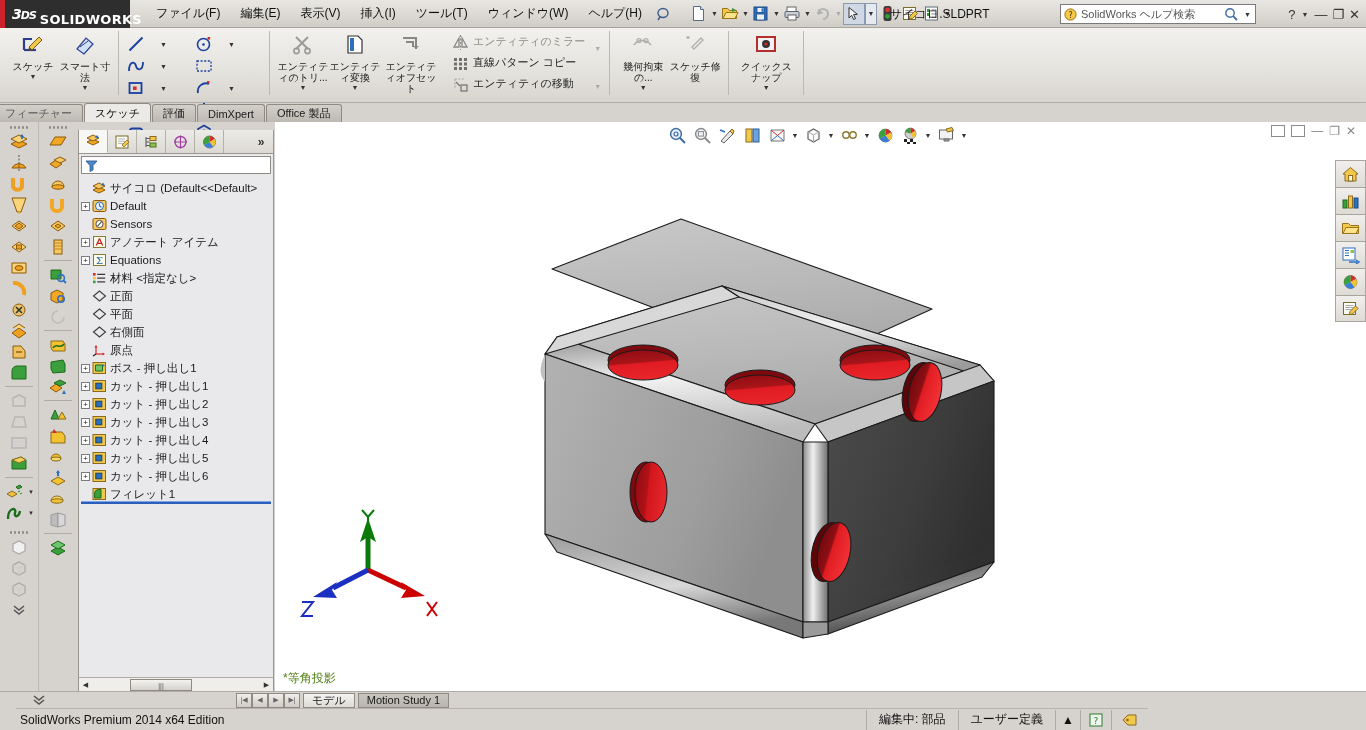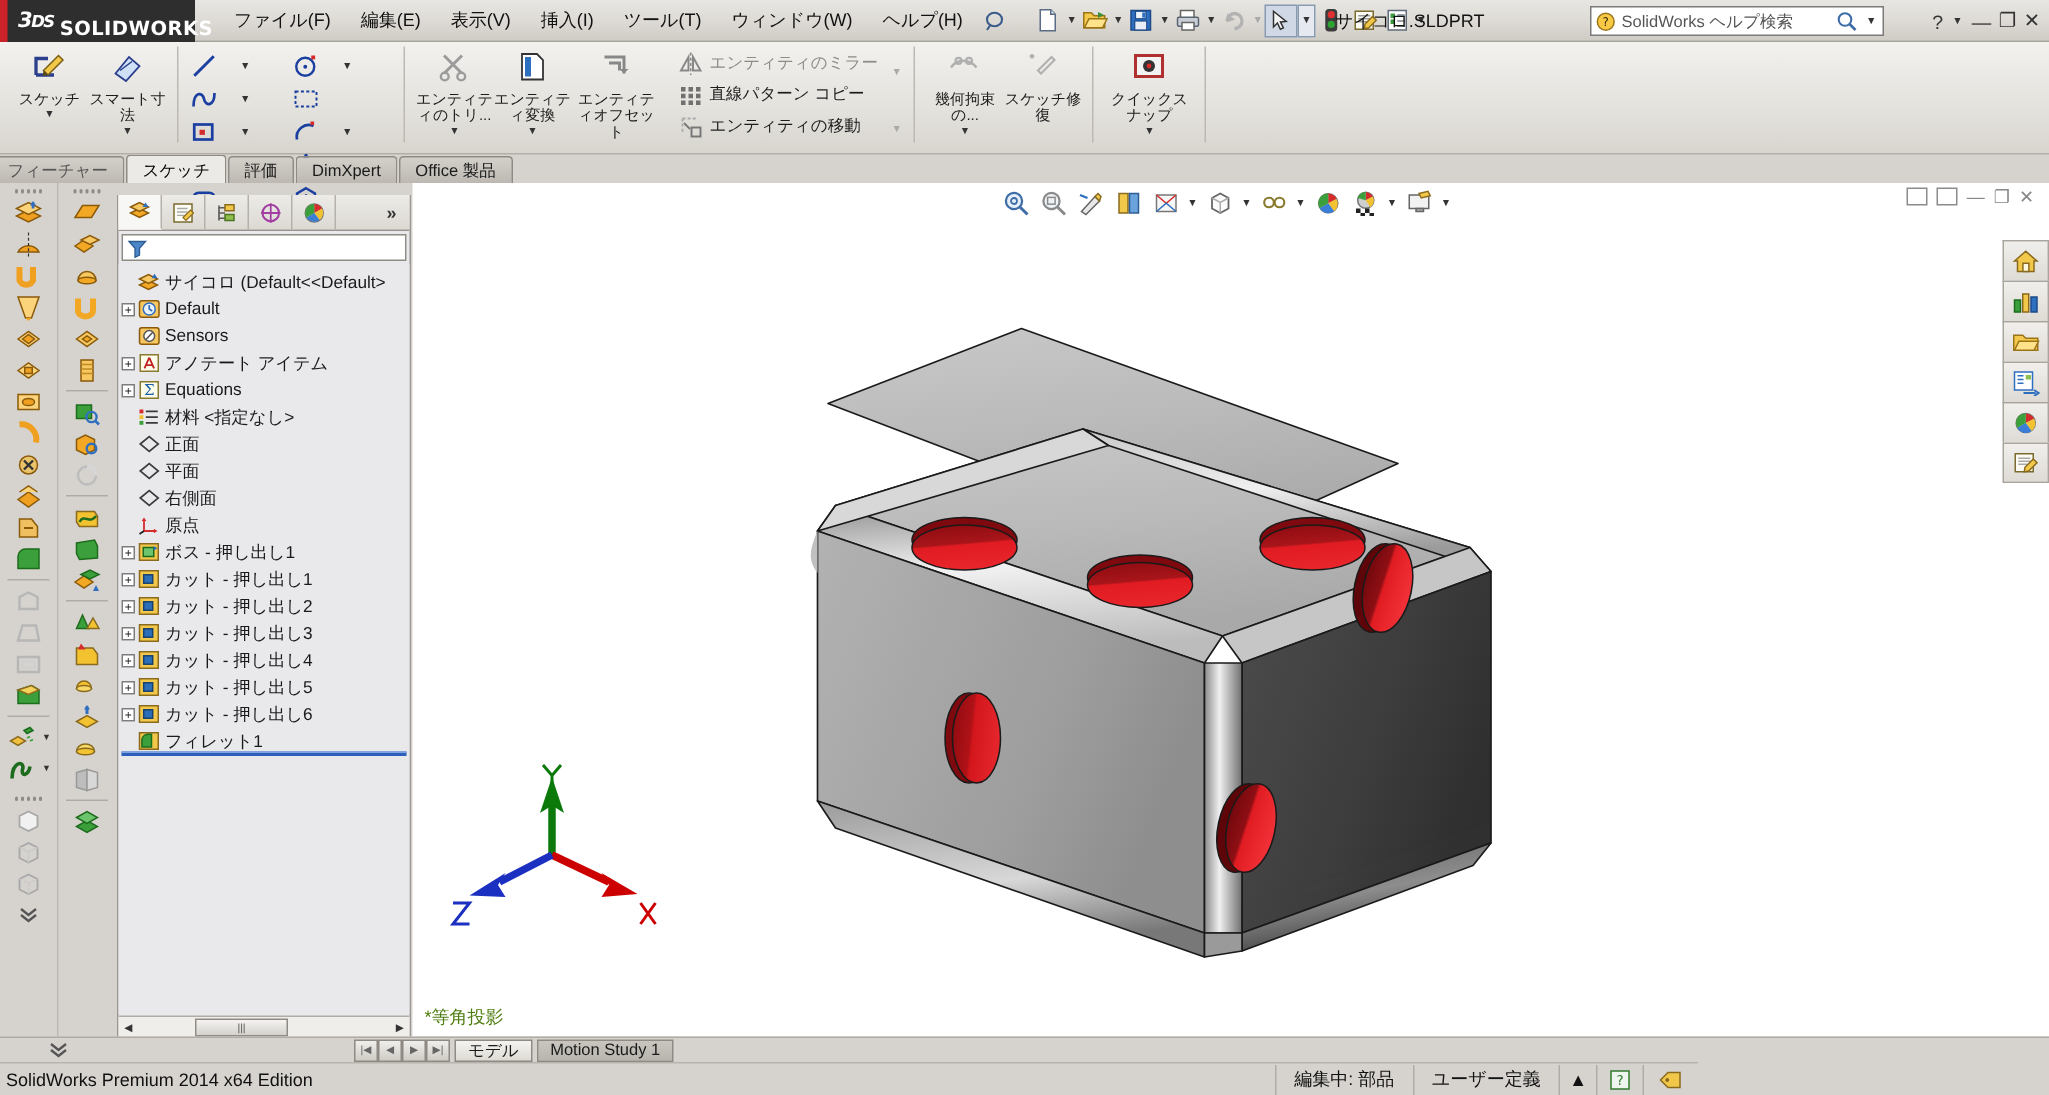--- a/index.html
+++ b/index.html
@@ -253,21 +253,21 @@
     display:flex;align-items:center;justify-content:center; font-size:7px; color:#666;
   }
   .mtab {
     height: 15px; padding: 0 8px; margin-left: 3px;
     border: 1px solid #8f8b84;
     background: linear-gradient(to bottom,#f4f3f0,#dedbd5);
     font-size: 11px; color: #1a1a1a; display: flex; align-items: center; cursor: default;
   }
   .mtab.active { background: linear-gradient(to bottom,#c9c6c0,#b8b5ae); }
   .statusbar {
-    position: absolute; left: 0; bottom: 0; width: 1132px; height: 22px;
+    position: absolute; left: 16px; bottom: 0; width: 1132px; height: 22px;
     background: #d6d3ce; border-top: 1px solid #b8b4ad;
     display: flex; align-items: center; font-size: 12px; color: #111;
   }
   .sb-left { padding-left: 4px; }
   .sb-seg { border-left: 1px solid #b0aca5; height: 20px; display:flex; align-items:center; padding: 0 12px; }
   .sb-right { margin-left: auto; display: flex; align-items: center; height: 22px; }
 
   
   svg { display: block; }
 </style>

